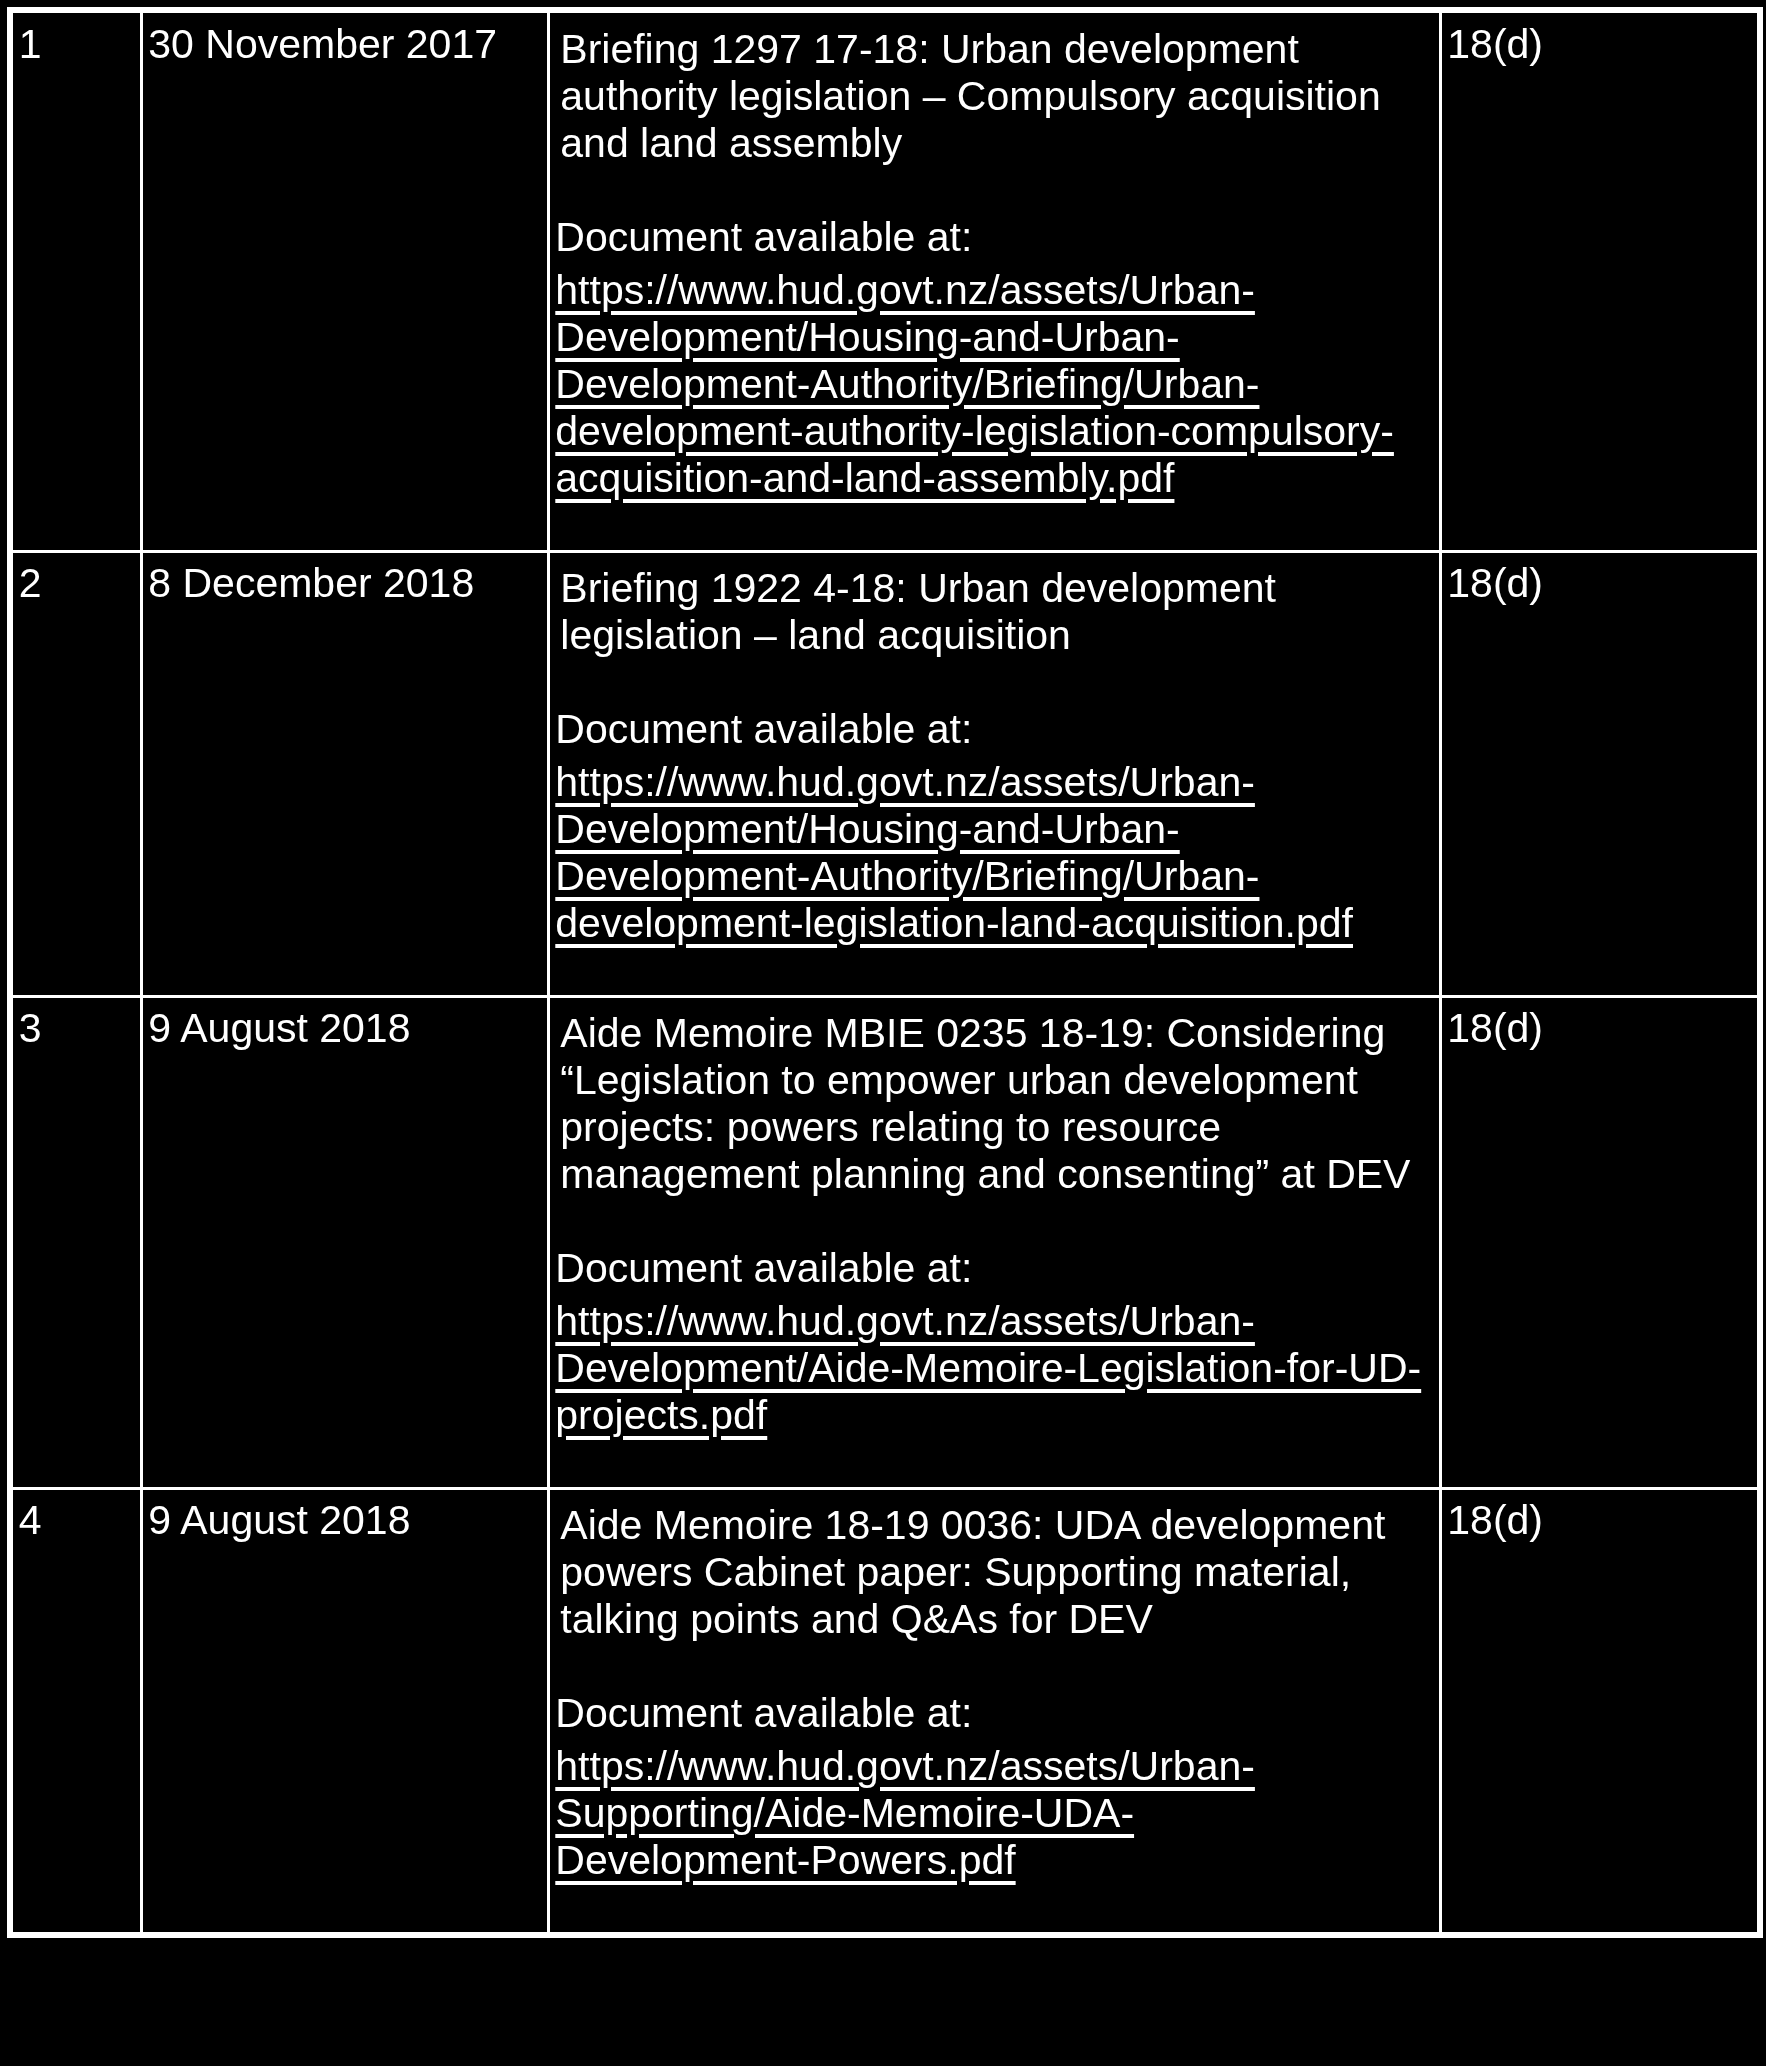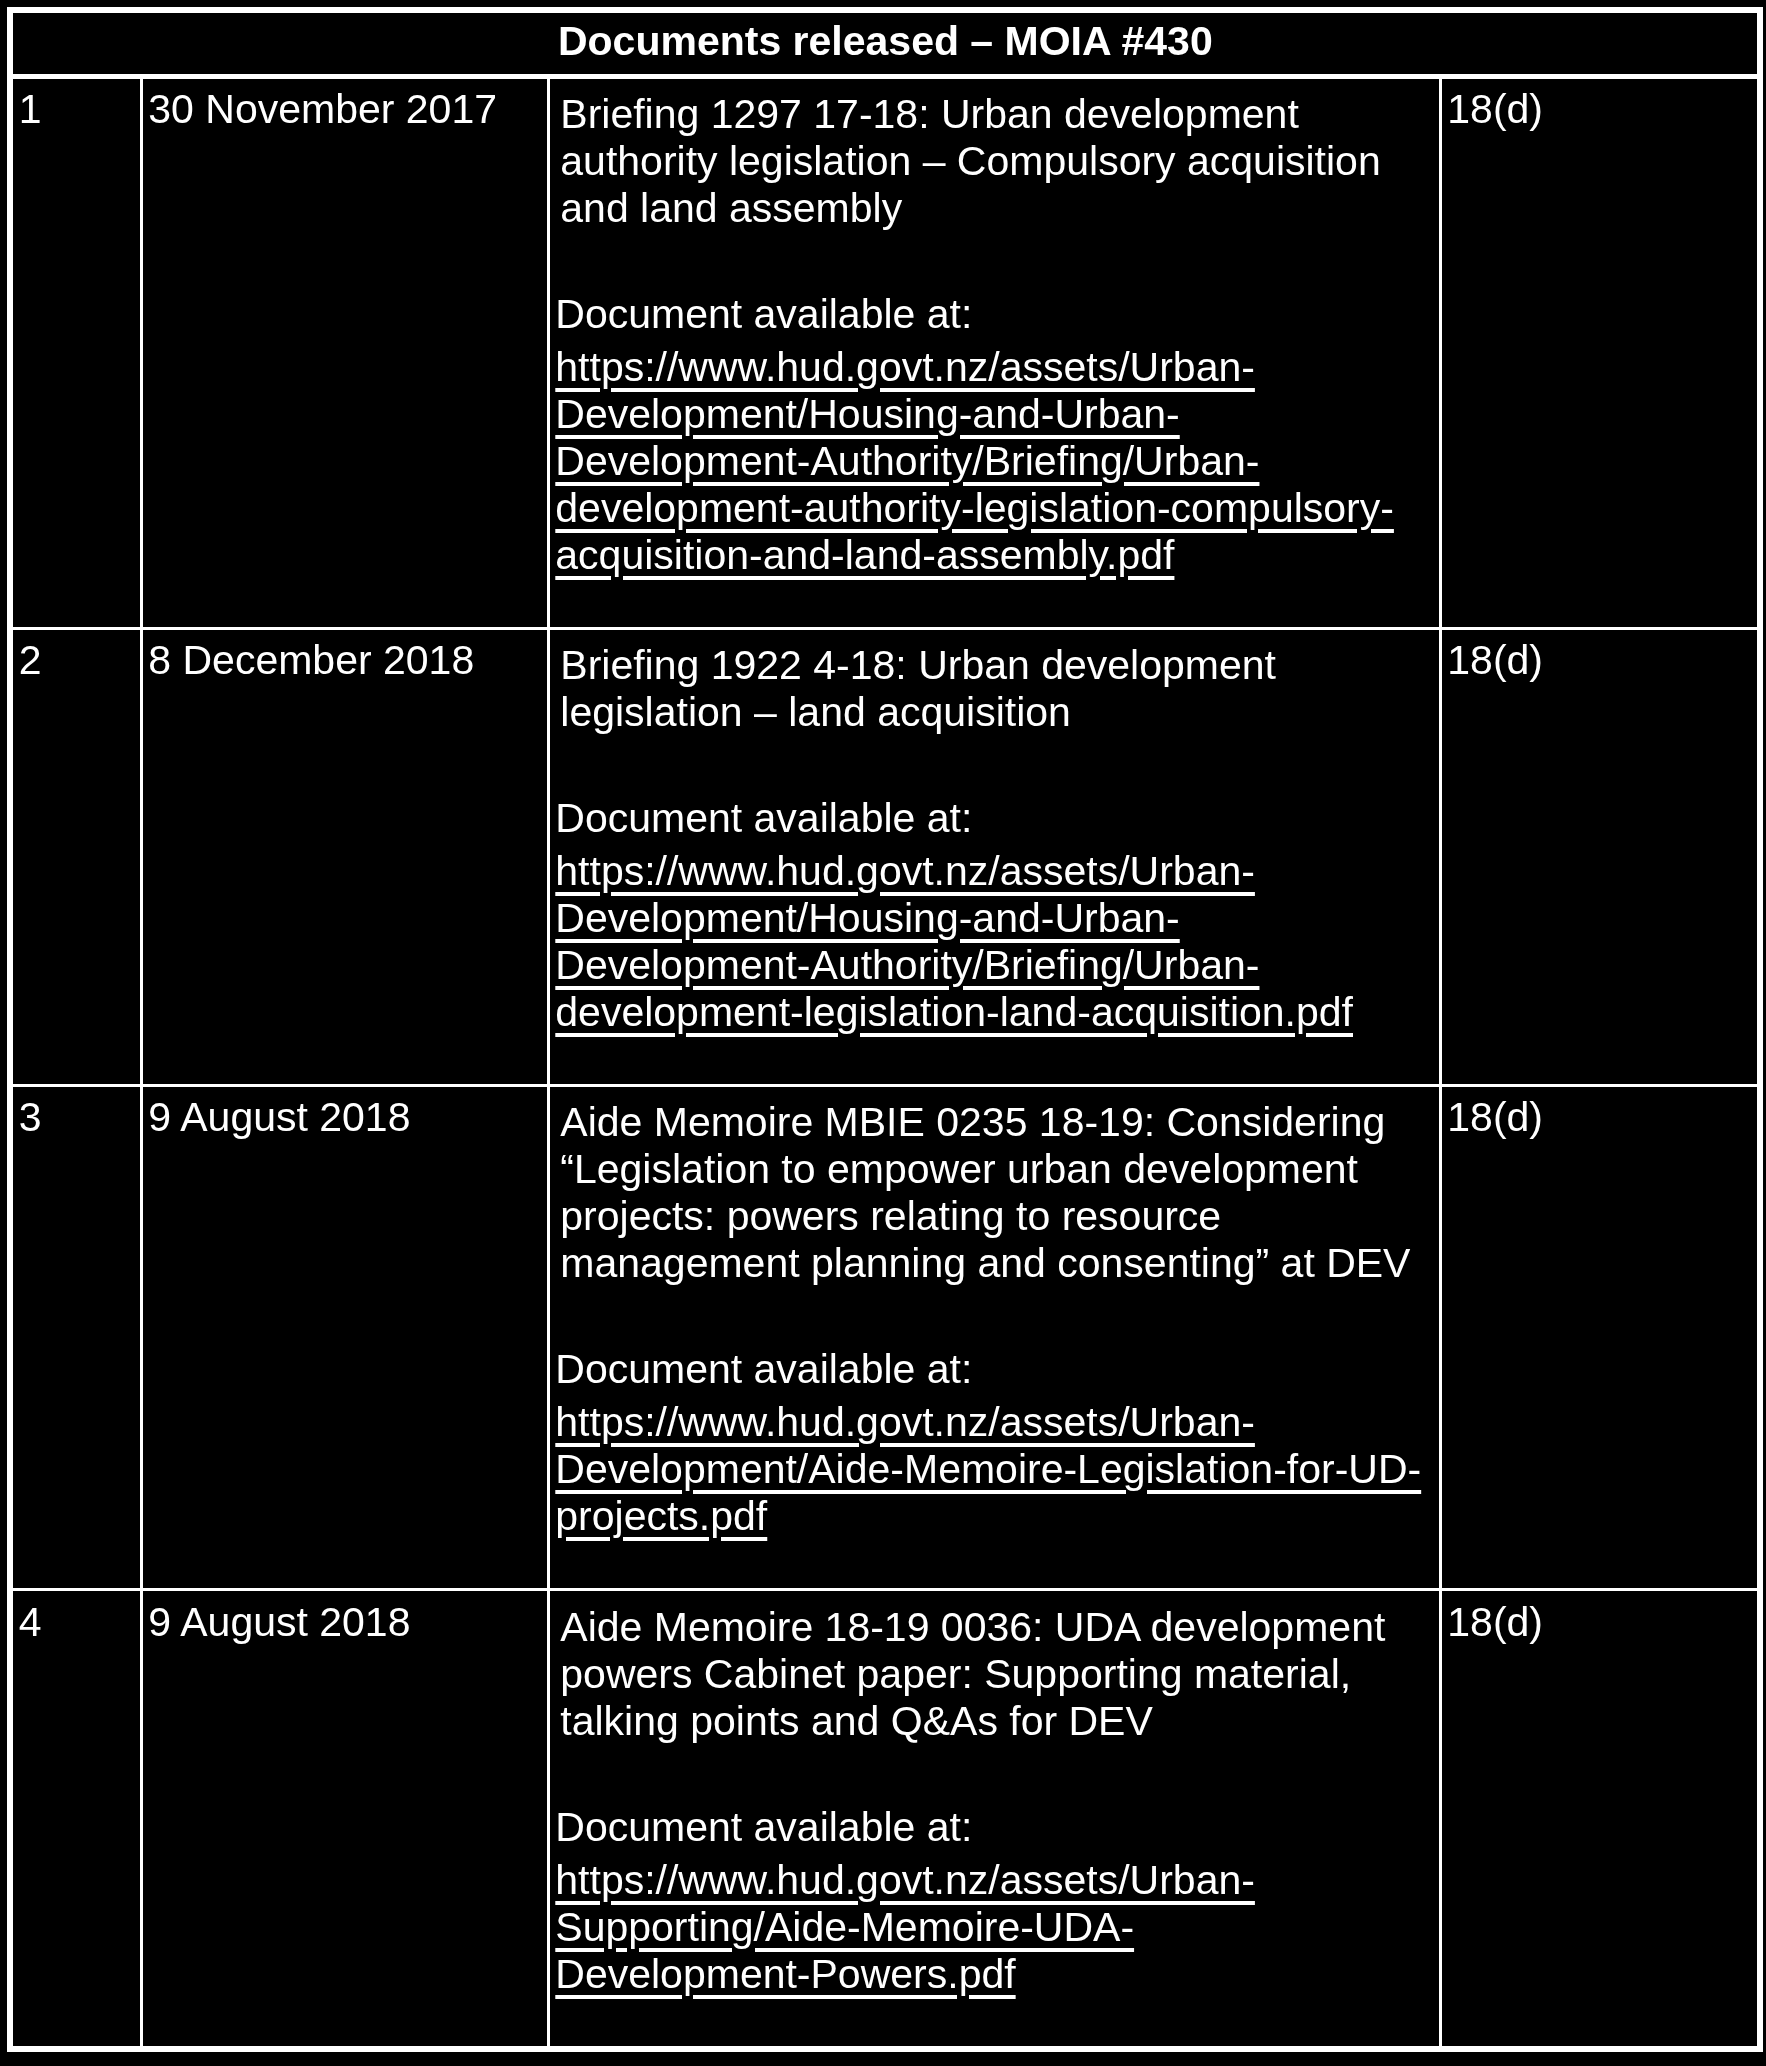--- a/index.html
+++ b/index.html
@@ -49,21 +49,21 @@
   tr.header-row th {
     font-weight: bold;
     height: 112px;
     padding: 5.5px 5.5px;
     border-bottom: 5.5px solid #ffffff;
   }
   tbody td {
     padding: 7.3px 5.5px 48px 5.5px;
   }
   .doc-title { margin: 5px; }
-  .avail-label { margin-top: 59px; }
+  .avail-label { margin-top: 47px; }
   .doc-links { margin-top: 6px; }
   .url-line {
     display: block;
     text-decoration: underline;
     text-decoration-thickness: 3.7px;
     text-underline-offset: 7.3px;
     cursor: pointer;
   }
 </style>
 </head>
@@ -71,23 +71,20 @@
 
 <div class="scan-page">
   <table class="doc-table">
     <colgroup>
       <col class="c-ref">
       <col class="c-date">
       <col class="c-title">
       <col class="c-section">
     </colgroup>
     <thead>
-      <tr class="title-row">
-        <td colspan="4">Documents released – MOIA #430</td>
-      </tr>
     </thead>
     <tbody>
   <tr class="doc-row">
     <td>1</td>
     <td>30 November 2017</td>
     <td>
       <div class="doc-title">Briefing 1297 17-18: Urban development authority legislation – Compulsory acquisition and land assembly</div>
       <div class="avail-label">Document available at:</div>
       <div class="doc-links">
               <span class="url-line">https://www.hud.govt.nz/assets/Urban-</span>

